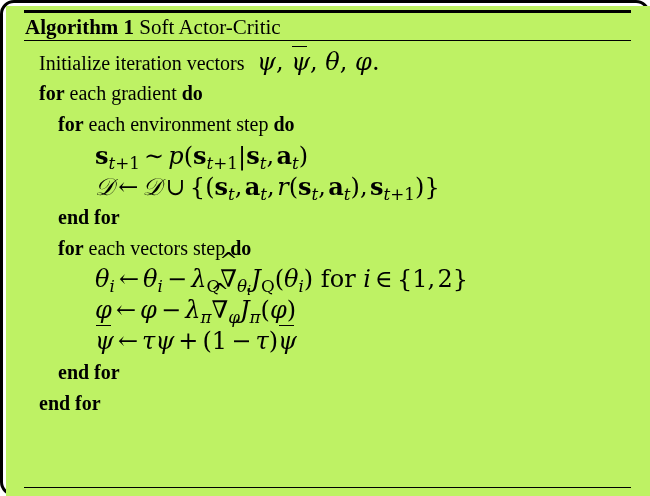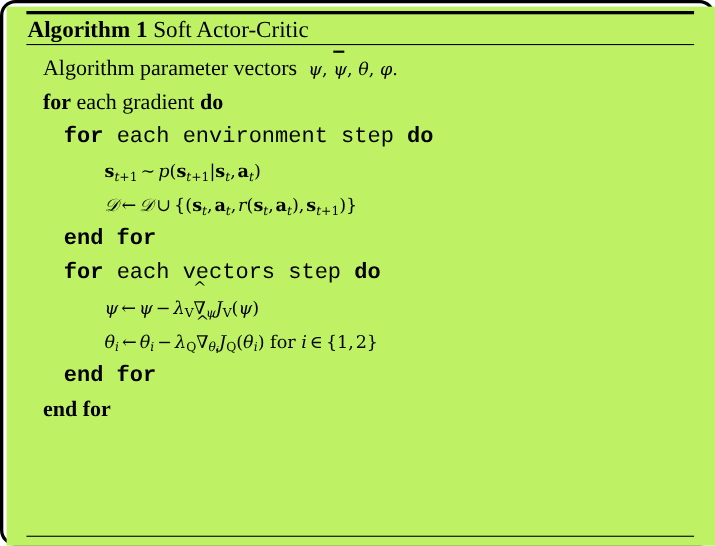--- a/index.html
+++ b/index.html
@@ -69,31 +69,31 @@
     width: 644px;
   }
   .line {
     position: relative;
     height: 31px;
     font-size: 20px;
     line-height: 31px;
     white-space: nowrap;
   }
   .ind0 { padding-left: 33px; }
-  .ind1 { padding-left: 52px; font-family: Liberation Mono, monospace; }
+  .ind1 { padding-left: 52px; }
   .ind3 { padding-left: 89px; }
 
   .kw { font-weight: bold; }
   .txt { font-weight: normal; }
 
   
   .math {
     font-family: "DejaVu Serif", "Liberation Serif", serif;
     font-style: italic;
-    font-size: 16px;
+    font-size: 24px;
   }
   .math .up { font-style: normal; }
   .math .bf { font-style: normal; font-weight: bold; }
   .math .cal { font-style: italic; font-family: "DejaVu Serif", serif; }
   .op {
     font-style: normal;
     padding: 0 0.17em;
   }
   sub {
     font-size: 0.70em;
@@ -146,21 +146,21 @@
 
     <div id="algo-title">
       <span class="kw">Algorithm 1</span><span>&nbsp;</span><span class="txt">Soft Actor-Critic</span>
     </div>
 
     <div class="rule" id="rule-mid"></div>
 
     <div id="algo-body">
 
       <div class="line ind0">
-        <span class="txt">Algorithm parameter vectors</span>
+        <span class="txt">Initialize iteration vectors</span>
         <span class="math">&nbsp;<span>ψ</span><span class="paren">,</span>&nbsp;<span class="bar">ψ</span><span class="paren">,</span>&nbsp;<span>θ</span><span class="paren">,</span>&nbsp;<span>φ</span><span class="paren">.</span></span>
       </div>
 
       <div class="line ind0">
         <span class="kw">for</span>
         <span class="txt">each gradient</span>
         <span class="kw">do</span>
       </div>
 
       <div class="line ind1">
@@ -181,29 +181,32 @@
       <div class="line ind1">
         <span class="kw">end for</span>
       </div>
 
       <div class="line ind1">
         <span class="kw">for</span>
         <span class="txt">each vectors step</span>
         <span class="kw">do</span>
       </div>
 
-      <div class="line ind3 math">
-        <span>ψ</span><span class="op">←</span><span>ψ</span><span class="op">−</span><span>λ</span><sub class="up">V</sub><span class="hat">∇</span><sub>ψ</sub><span>J</span><sub class="up">V</sub><span class="paren">(</span><span>ψ</span><span class="paren">)</span>
-      </div>
 
       <div class="line ind3 math">
         <span>θ</span><sub>i</sub><span class="op">←</span><span>θ</span><sub>i</sub><span class="op">−</span><span>λ</span><sub class="up">Q</sub><span class="hat">∇</span><sub><span>θ</span><span style="font-size:0.78em;vertical-align:-0.2em">i</span></sub><span>J</span><sub class="up">Q</sub><span class="paren">(</span><span>θ</span><sub>i</sub><span class="paren">)</span><span class="up">&nbsp;</span><span class="up">for</span>&nbsp;<span>i</span><span class="op">∈</span><span class="paren">{</span><span class="up">1</span><span class="paren">,</span> <span class="up">2</span><span class="paren">}</span>
       </div>
 
-
+      <div class="line ind3 math">
+        <span>φ</span><span class="op">←</span><span>φ</span><span class="op">−</span><span>λ</span><sub>π</sub><span class="hat">∇</span><sub>φ</sub><span>J</span><sub>π</sub><span class="paren">(</span><span>φ</span><span class="paren">)</span>
+      </div>
+
+      <div class="line ind3 math">
+        <span class="bar">ψ</span><span class="op">←</span><span>τ</span><span>ψ</span><span class="op">+</span><span class="paren">(</span><span class="up">1</span><span class="op">−</span><span>τ</span><span class="paren">)</span><span class="bar">ψ</span>
+      </div>
 
       <div class="line ind1">
         <span class="kw">end for</span>
       </div>
 
       <div class="line ind0">
         <span class="kw">end for</span>
       </div>
 
     </div>

